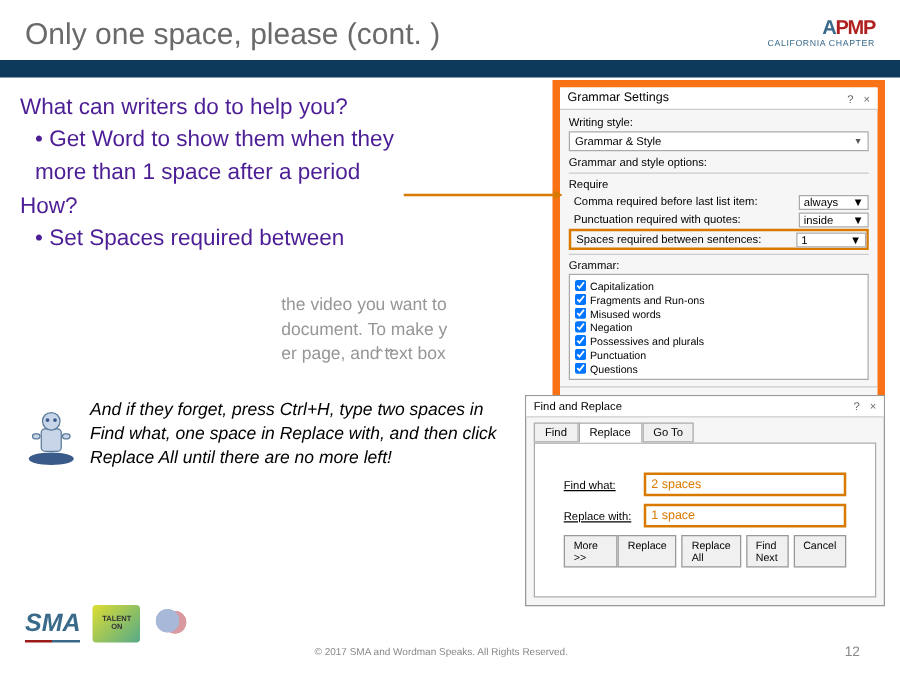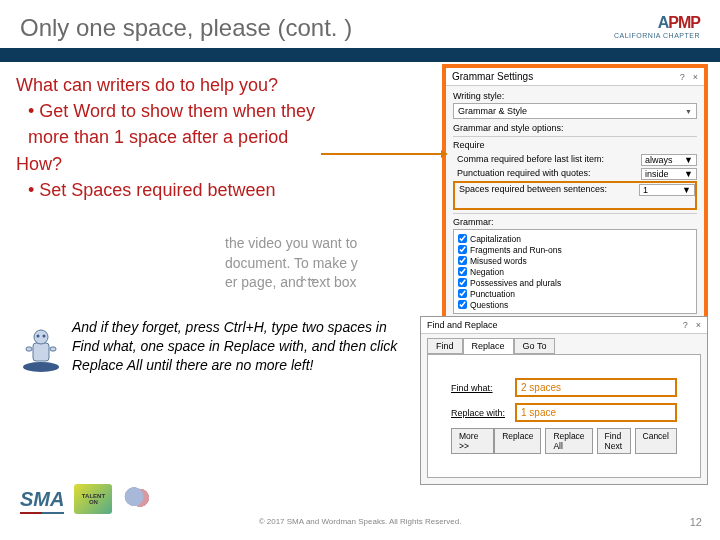--- a/index.html
+++ b/index.html
@@ -7,40 +7,40 @@
   .slide { width: 100%; height: 100%; position: relative; }
   .header { padding: 14px 20px 6px 20px; display: flex; justify-content: space-between; align-items: flex-start; gap: 20px; }
   .title { font-size: 24px; color: #6a6a6a; font-weight: 400; }
   .logo-apmp { text-align: right; }
   .logo-apmp .main { font-weight: 800; letter-spacing: -1px; }
   .logo-apmp .main .blue { color: #3a6a8a; }
   .logo-apmp .main .red { color: #b02020; }
   .logo-apmp .sub { font-size: 7px; color: #3a6a8a; letter-spacing: 0.5px; }
   .bar { height: 14px; background: #0d3a5a; }
   .body-area { position: relative; padding: 10px 16px 0 16px; }
-  .textblock { font-size: 18px; line-height: 1.4; color: #b91c1c; max-width: 405px; }
+  .textblock { font-size: 18px; line-height: 1.4; color: #4c1d95; max-width: 405px; }
   .textblock p { margin: 1px 0; }
   .bullet { padding-left: 12px; }
   .tip-row { position: absolute; top: 256px; left: 16px; display: flex; align-items: flex-end; width: 395px; }
   .robot-icon { width: 50px; height: 50px; flex: 0 0 50px; margin-right: 6px; position: relative; }
   .robot-icon svg { width: 100%; height: 100%; }
   .tip-text { font-size: 14px; font-style: italic; line-height: 1.35; }
-  .screenshot-grammar { position: absolute; top: 2px; right: 12px; width: 266px; border: 4px solid #f97316; background: #f6f6f6; font-size: 9px; }
+  .screenshot-grammar { position: absolute; top: 2px; right: 12px; width: 266px; border: 6px solid #f97316; background: #f6f6f6; font-size: 9px; }
   .sg-title { display: flex; justify-content: space-between; align-items: center; padding: 3px 6px; background: #fff; border-bottom: 1px solid #ccc; }
   .sg-title span.t { font-size: 10px; }
   .sg-title .winbtns { display: flex; gap: 8px; color: #666; }
   .sg-body { padding: 5px 7px; }
   .sg-label { margin-bottom: 2px; }
   .sg-select { border: 1px solid #aaa; background: #fff; padding: 2px 4px; display: flex; justify-content: space-between; align-items: center; margin-bottom: 4px; }
   .sg-select .chev { font-size: 7px; color: #555; }
   .sg-subhead { border-top: 1px solid #ccc; padding-top: 3px; margin-top: 3px; }
   .sg-rows { margin-top: 3px; }
   .sg-row { display: flex; justify-content: space-between; padding: 1px 0 1px 4px; }
   .sg-row .mini-select { border: 1px solid #aaa; background: #fff; width: 56px; padding: 0 3px; display: flex; justify-content: space-between; align-items: center; }
-  .sg-row.highlight { border: 2px solid #d87a00; padding: 1px 0 12px 4px; }
+  .sg-row.highlight { border: 2px solid #d87a00; padding: 1px 0 0 4px; }
   .sg-checks { border: 1px solid #aaa; background: #fff; padding: 3px 4px; margin-top: 2px; }
   .sg-checks label { display: flex; align-items: center; gap: 3px; font-size: 8.5px; padding: 0.5px 0; }
   .sg-checks input { width: 9px; height: 9px; }
   .sg-footer { display: flex; justify-content: space-between; padding: 6px 7px; border-top: 1px solid #ccc; }
   .sg-btn { border: 1px solid #999; background: #f0f0f0; padding: 2px 0; width: 54px; text-align: center; font-size: 9px; }
   .sg-btn.primary { border: 1px solid #3a78b5; }
   .sg-footer-right { display: flex; gap: 4px; }
   .arrow-to { position: absolute; top: 85px; left: -125px; width: 125px; height: 2px; background: #d87a00; }
   .arrow-to::after { content: ""; position: absolute; right: -2px; top: -3px; border-left: 7px solid #d87a00; border-top: 4px solid transparent; border-bottom: 4px solid transparent; }
   .ghost-text { position: absolute; top: 172px; left: 225px; font-size: 14px; color: #969696; width: 180px; line-height: 1.4; }
@@ -50,21 +50,21 @@
   .fr-tabs { display: flex; gap: 0; padding: 0 6px; margin-top: 4px; }
   .fr-tab { border: 1px solid #aaa; border-bottom: none; background: #fff; padding: 2px 8px; font-size: 9px; }
   .fr-tab.inactive { background: #f0f0f0; border-bottom: 1px solid #aaa; }
   .fr-body { border: 1px solid #aaa; margin: 0 6px 6px 6px; background: #fff; padding: 23px; }
   .fr-row { display: flex; align-items: center; gap: 6px; margin-bottom: 6px; }
   .fr-row .lbl { width: 58px; text-decoration: underline; }
   .fr-input { flex: 1; border: 2px solid #d87a00; padding: 2px 4px; color: #d87a00; font-size: 10px; font-style: normal; min-height: 14px; }
   .fr-btns { display: flex; justify-content: space-between; align-items: center; border-radius: 12px; }
   .fr-btn { border: 1px solid #999; background: #f0f0f0; padding: 2px 7px; font-size: 8.5px; }
   .fr-btns-right { display: flex; gap: 4px; }
-  .footer-area { position: absolute; bottom: 0; left: 0; right: 0; height: 58px; }
+  .footer-area { position: absolute; bottom: 0; left: 0; right: 14px; height: 58px; }
   .footer-logos { position: absolute; left: 20px; bottom: 26px; display: flex; align-items: center; gap: 10px; }
   .sma-logo { color: #3a6a8a; font-weight: 700; font-style: italic; font-size: 20px; position: relative; }
   .sma-logo::after { content: ""; display: block; position: absolute; bottom: -3px; left: 0; right: 0; height: 2px; background: linear-gradient(to right, #9b1b1b 50%, #3a6a8a 50%); }
   .talent-badge { width: 38px; height: 30px; background: linear-gradient(135deg,#dd3,#5a8); border-radius: 3px; display: flex; flex-direction: column; align-items: center; justify-content: center; font-size: 6px; color: #333; font-weight: 700; }
   .brain-icon { width: 30px; height: 24px; background: radial-gradient(circle at 40% 40%, #a8b8d8 40%, transparent 42%), radial-gradient(circle at 60% 45%, #d89aa0 40%, transparent 42%); }
   .copyright { position: absolute; left: 0; right: 0; bottom: 14px; text-align: center; font-size: 8px; color: #888; }
   .pagenum { position: absolute; right: 18px; bottom: 12px; font-size: 11px; color: #888; }
   .scribble { position: absolute; left: 300px; top: 215px; font-size: 10px; color: #888; font-family: cursive; }
 </style>
 </head>

